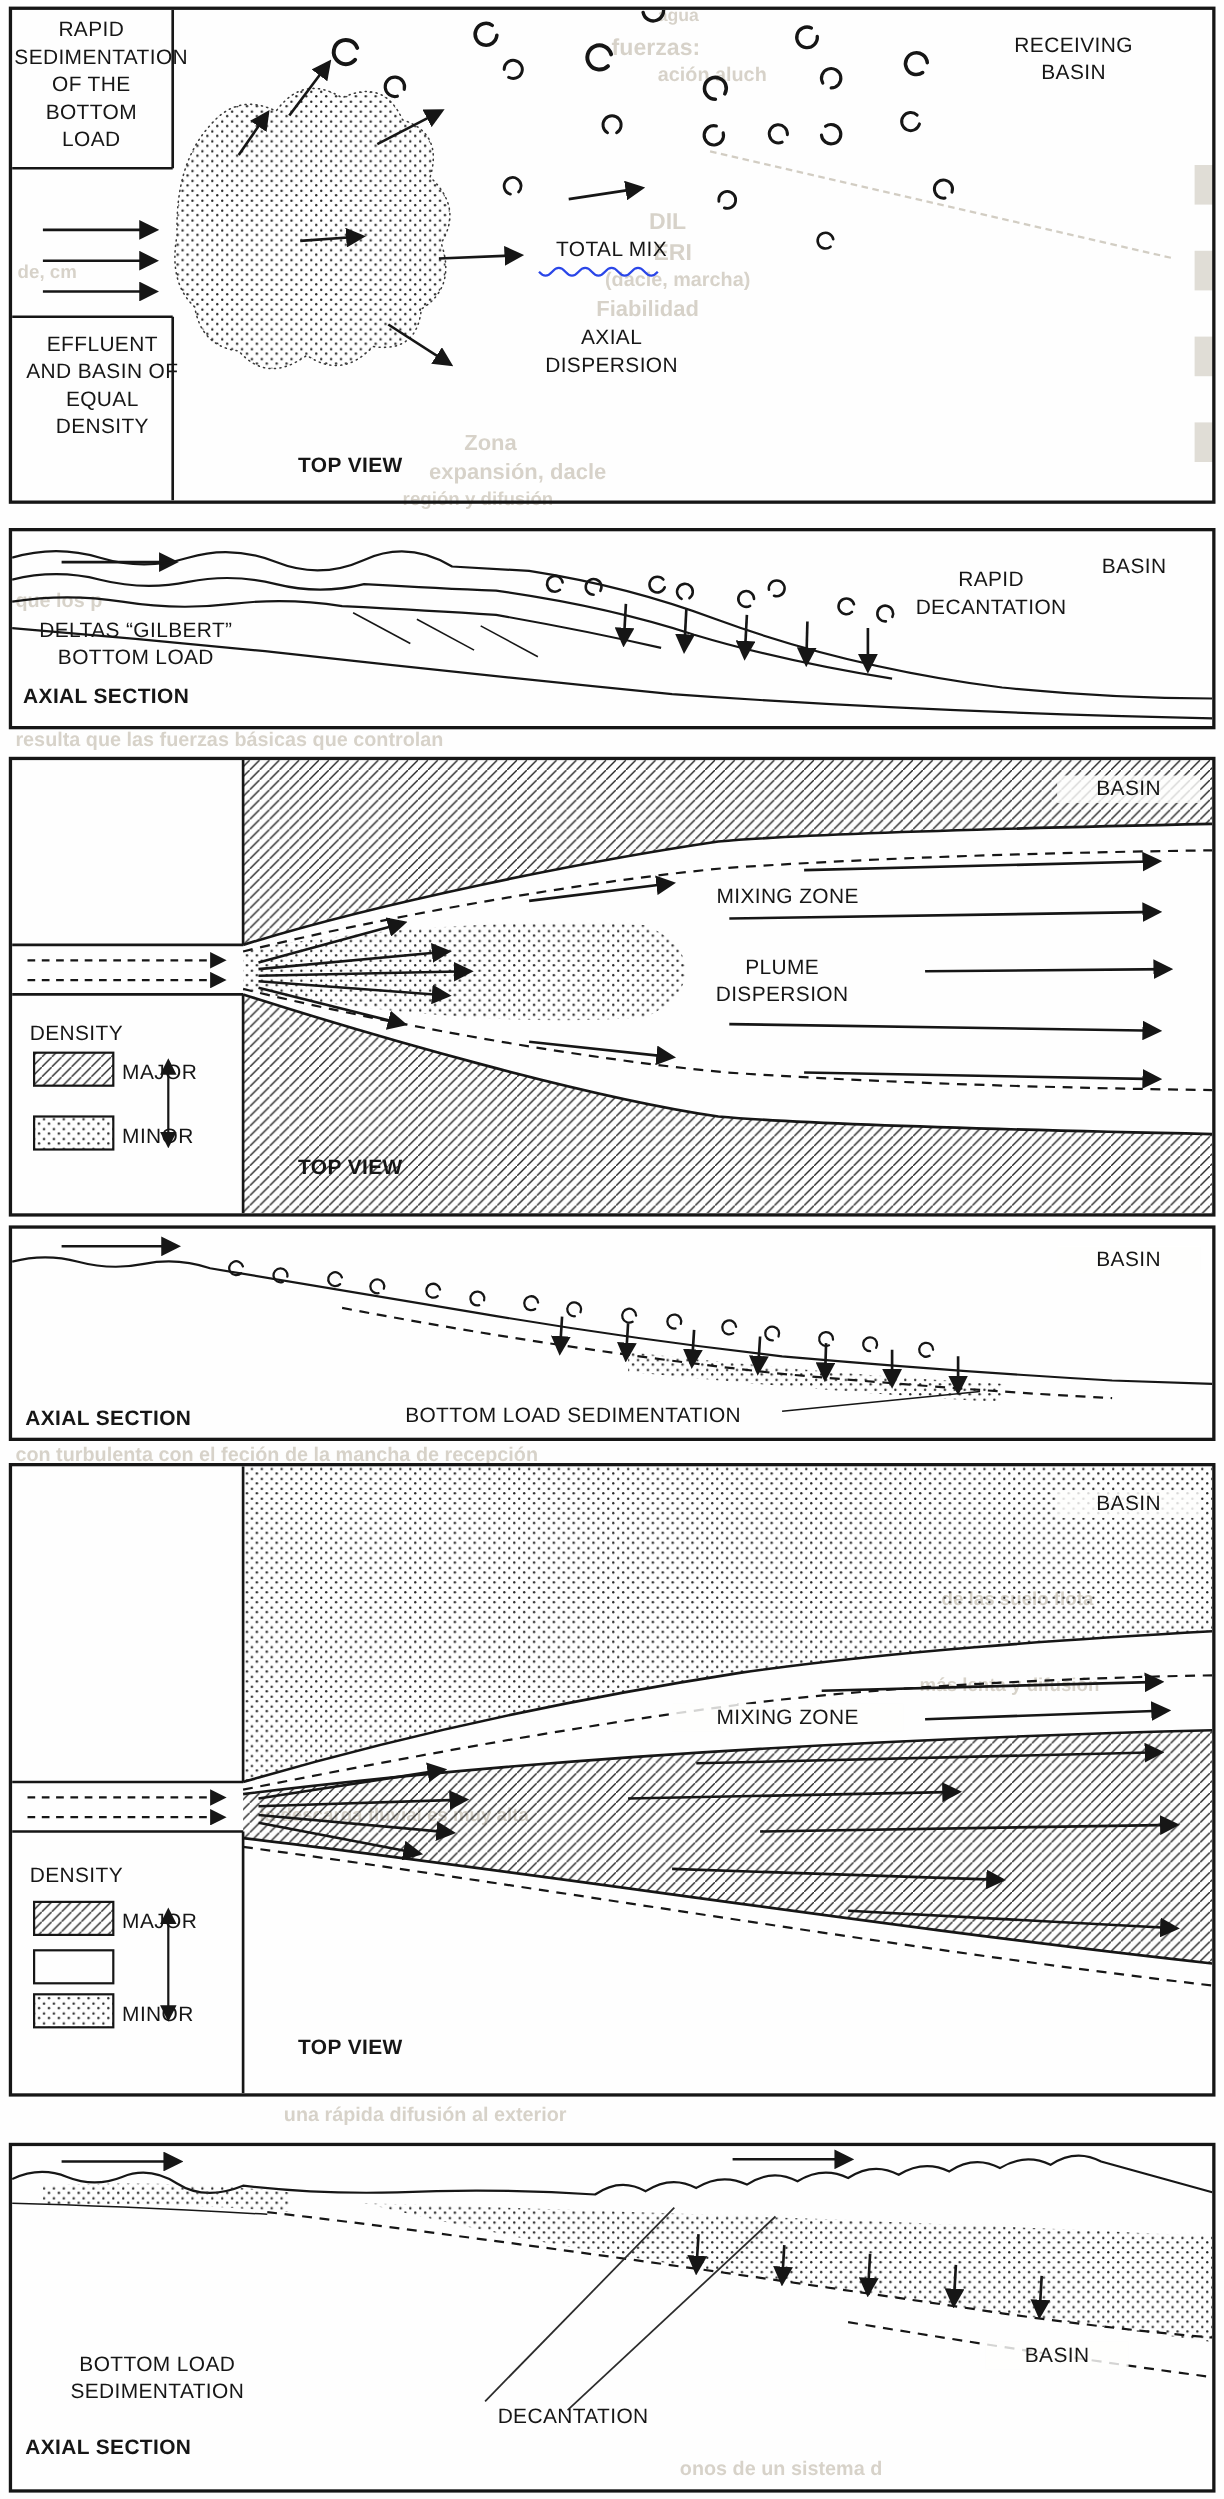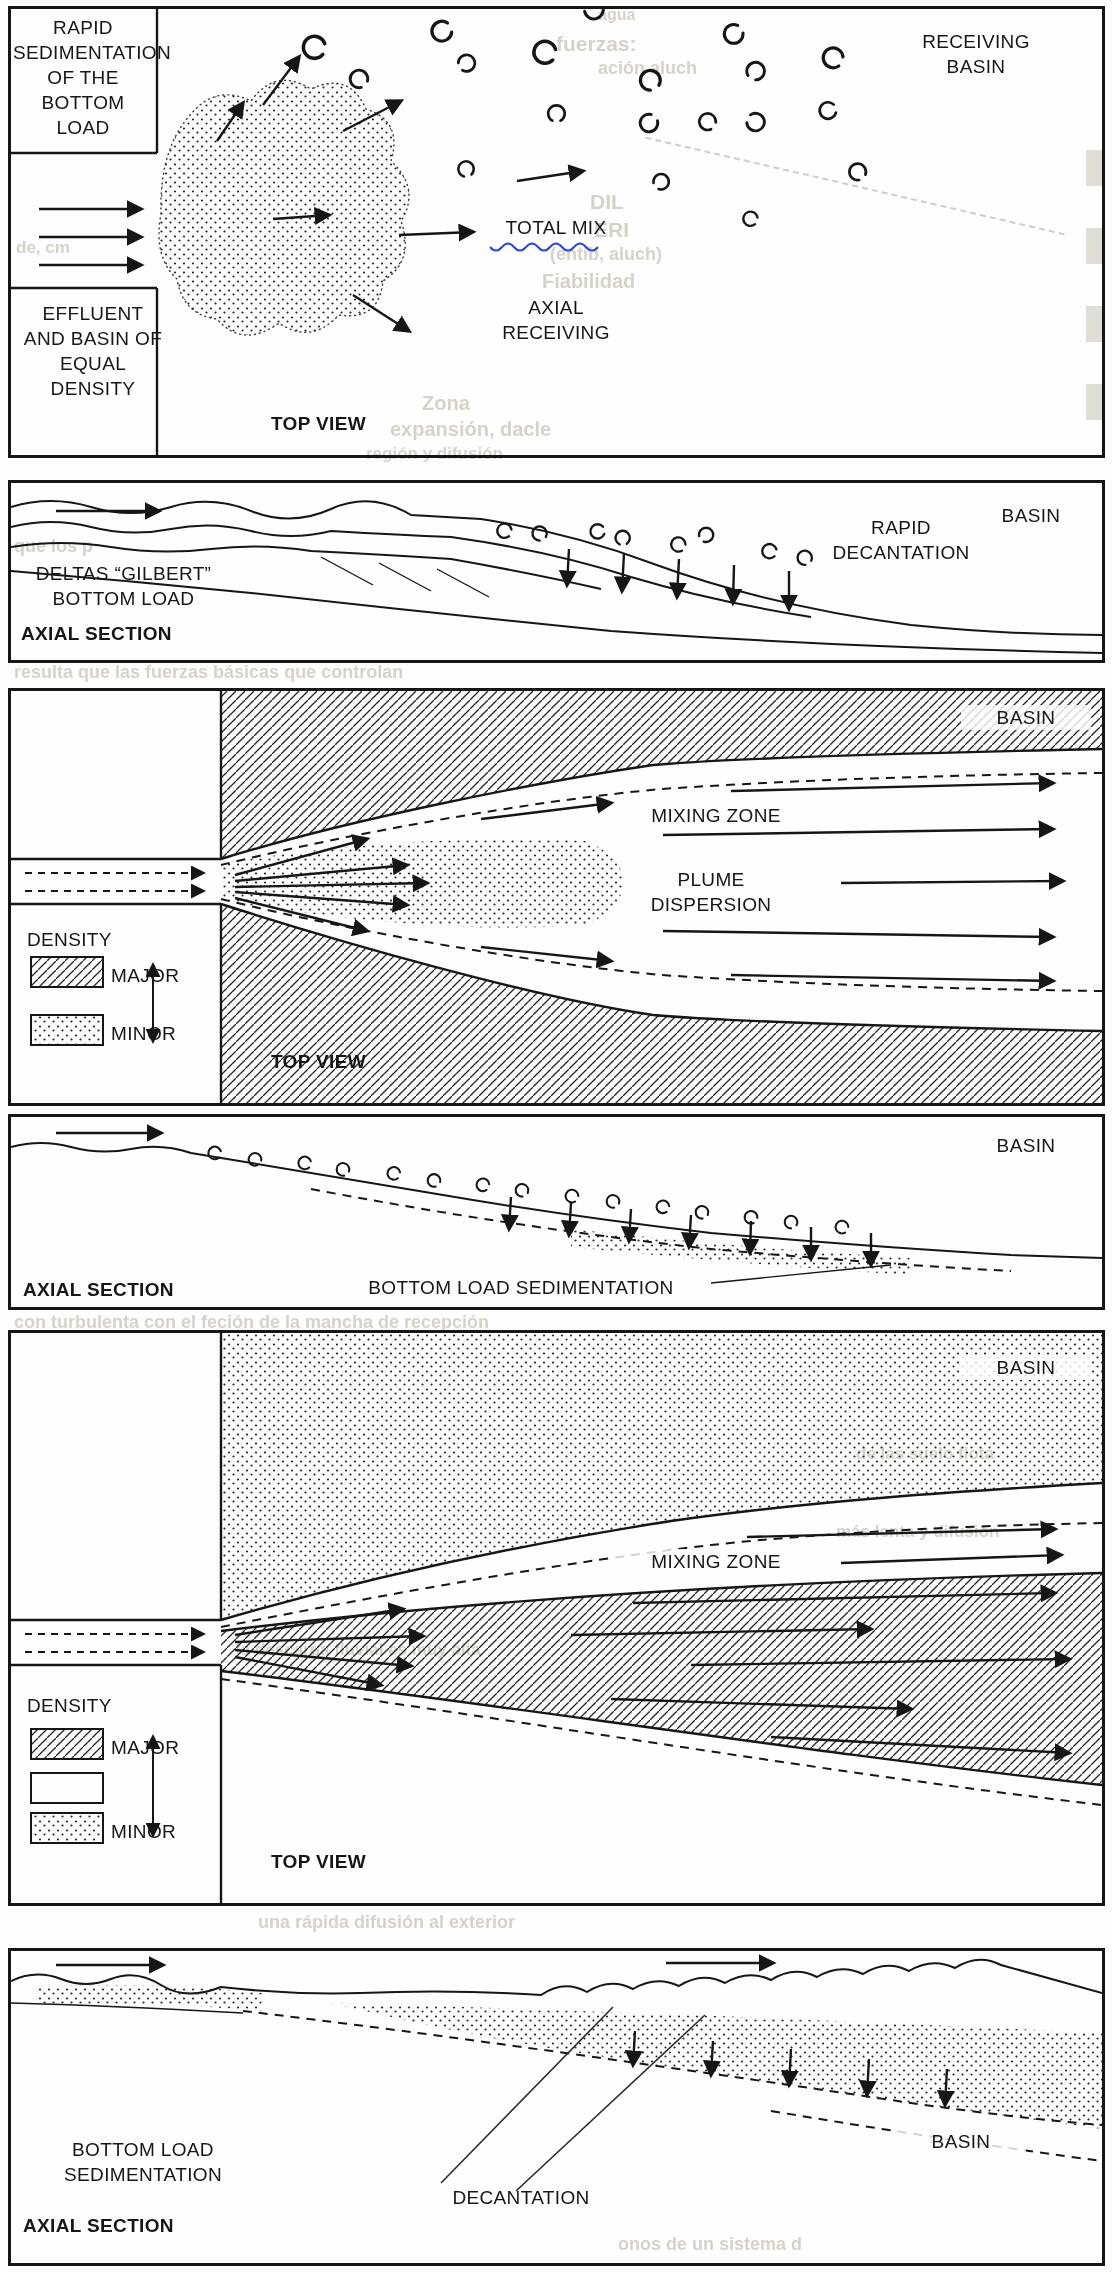--- a/index.html
+++ b/index.html
@@ -55,21 +55,21 @@
     </defs>
   </svg>
 
   <div class="bleed">
     <span style="left:598px;top:6px;font-size:16px">agua</span>
     <span style="left:556px;top:32px;font-size:21px">fuerzas:</span>
     <span style="left:598px;top:58px;font-size:18px">ación aluch</span>
     <span style="left:16px;top:238px;font-size:17px">de, cm</span>
     <span style="left:590px;top:190px;font-size:21px">DIL</span>
     <span style="left:594px;top:218px;font-size:21px">ERI</span>
-    <span style="left:550px;top:244px;font-size:18px">(entib, aluch)</span>
+    <span style="left:550px;top:244px;font-size:18px">(dacle, marcha)</span>
     <span style="left:542px;top:270px;font-size:20px;">Fiabilidad</span>
     <span style="left:422px;top:392px;font-size:20px">Zona</span>
     <span style="left:390px;top:418px;font-size:20px">expansión, dacle</span>
     <span style="left:366px;top:444px;font-size:17px">región y difusión</span>
     <span style="left:14px;top:536px;font-size:18px">que los p</span>
     <span style="left:14px;top:662px;font-size:18px">resulta que las fuerzas básicas que controlan</span>
     <span style="left:14px;top:1312px;font-size:18px">con turbulenta con el feción de la mancha de recepción</span>
     <span style="left:856px;top:1444px;font-size:17px">de las suelo flota</span>
     <span style="left:836px;top:1522px;font-size:17px">más lenta y difusión</span>
     <span style="left:236px;top:1640px;font-size:17px">la descarga fluvial es muy alta</span>
@@ -127,21 +127,21 @@
       <path class="squig" d="M479,238 q6,7 12,0 t12,0 t12,0 t12,0 t12,0 t12,0 t12,0 t12,0 t12,0"></path>
     </svg>
     <div class="lbl" style="left:2px;top:6px;width:140px">RAPID
 SEDIMENTATION
 OF THE BOTTOM
 LOAD</div>
     <div class="lbl" style="left:850px;top:20px;width:230px">RECEIVING
 BASIN</div>
     <div class="lbl" style="left:470px;top:206px;width:150px">TOTAL MIX</div>
     <div class="lbl" style="left:430px;top:286px;width:230px">AXIAL
-RECEIVING</div>
+DISPERSION</div>
     <div class="lbl" style="left:0px;top:292px;width:164px">EFFLUENT
 AND BASIN OF
 EQUAL
 DENSITY</div>
     <div class="lbl b" style="left:225px;top:402px;width:165px">TOP VIEW</div>
   </section>
 
   <section class="panel" style="top:480px;height:183px">
     <svg width="1091" height="177" viewBox="0 0 1091 177">
       <line class="arrow" x1="45" y1="28" x2="148" y2="28"></line>

